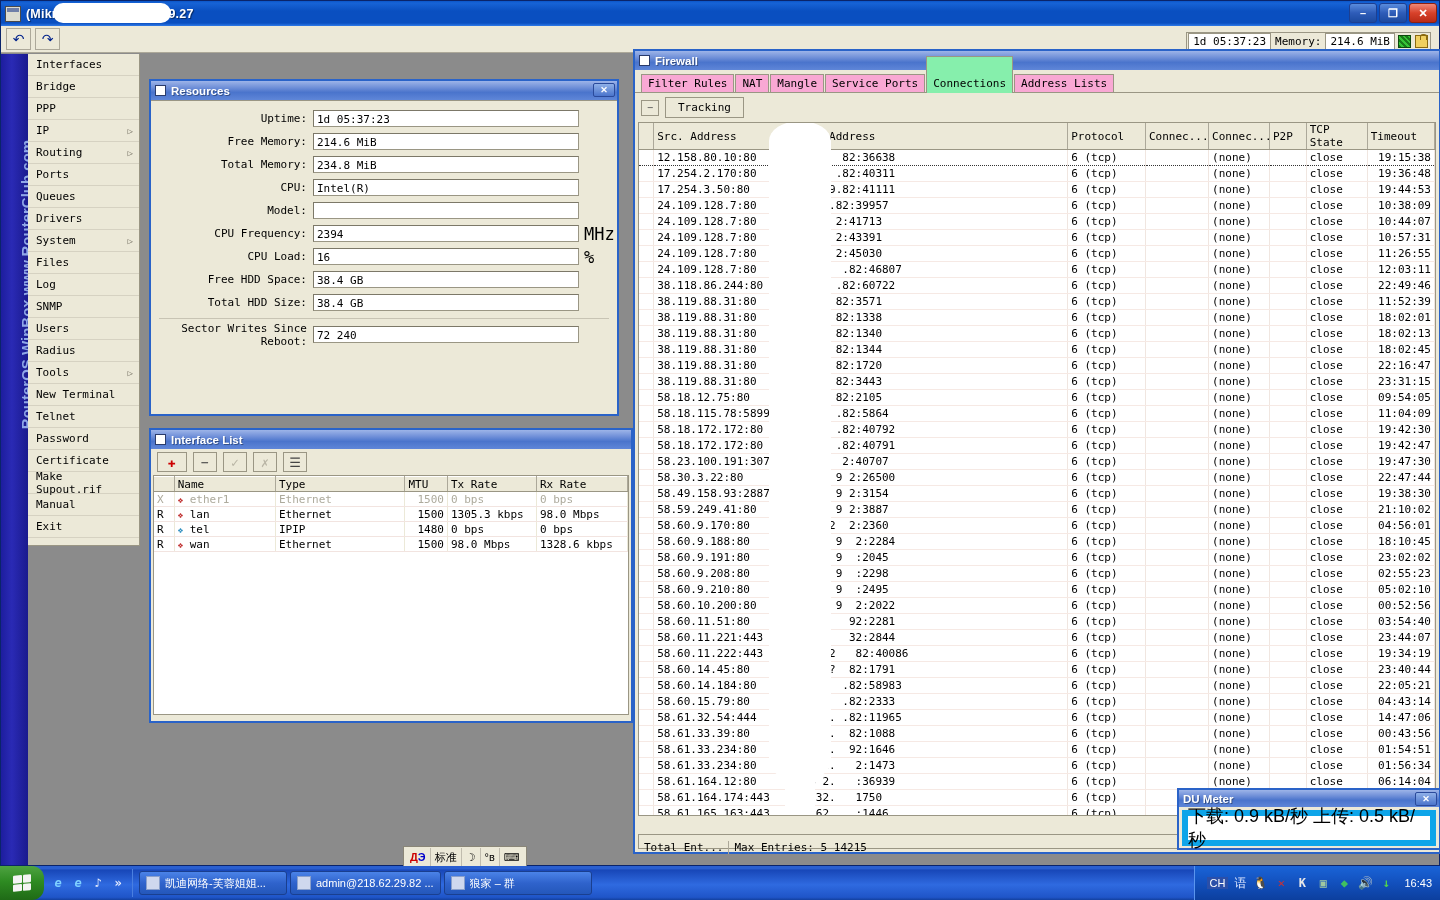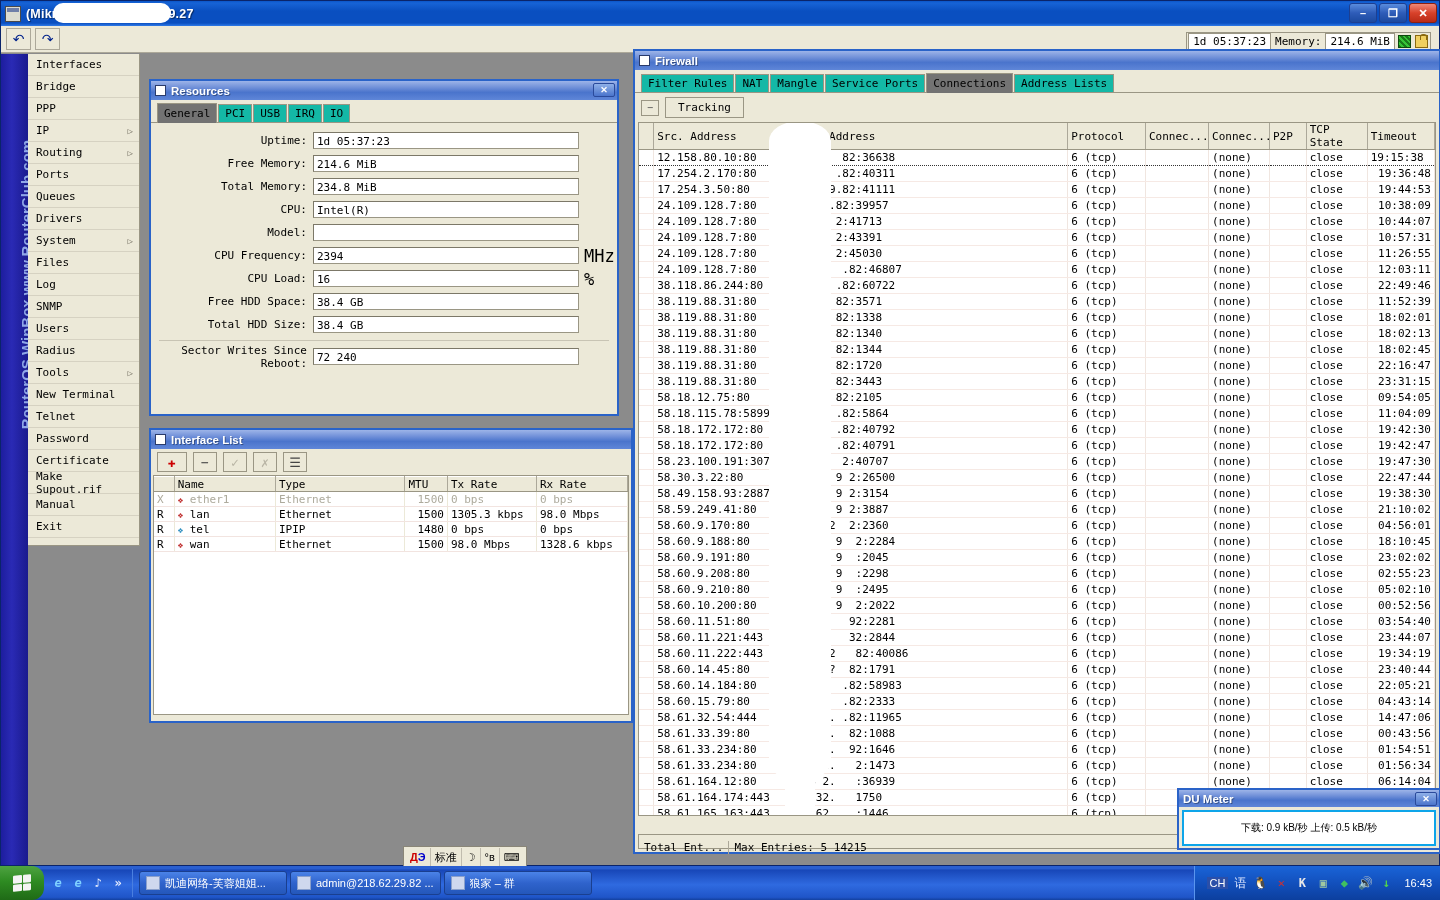--- a/index.html
+++ b/index.html
@@ -109,24 +109,24 @@
     background:linear-gradient(to bottom,#8fb0e8,#4a74cc);
     border:1px solid #2a4a9b; border-radius:2px;
     color:#fff; font-size:9px; display:flex;align-items:center;justify-content:center;
     font-family:"Liberation Sans",sans-serif;font-weight:bold;
   }
 
   
   .tabrow { display:flex; align-items:flex-end; padding:4px 4px 0 6px; height:22px; gap:1px;}
   .tab {
     padding:2px 6px 2px 6px; font-size:11px; line-height:13px;
-    background:#14b8a6; border:1px solid #9a9684; border-bottom:none;
+    background:#f9a8d4; border:1px solid #9a9684; border-bottom:none;
     color:#000; font-family:"DejaVu Sans Mono", monospace;
   }
-  .tab.active { background:#737373; padding-top:3px; padding-bottom:3px; position:relative; top:1px; }
+  .tab.active { background:#86efac; padding-top:20px; padding-bottom:3px; position:relative; top:1px; }
 
   
   #resources { left:148px; top:78px; width:470px; height:337px; }
   .field-row { display:flex; align-items:center; height:21px; margin:2px 8px 2px 0; }
   .field-label {
     width:162px; text-align:right; padding-right:6px;
     font-size:11px; font-family:"DejaVu Sans Mono", monospace; color:#000;
   }
   .field-box {
     flex:1; height:17px; background:#fff; border:1px solid #9a9684;
@@ -216,23 +216,23 @@
   #topstatus .sq { width:13px;height:13px;margin:2px; }
   #sq-green { background:repeating-linear-gradient(45deg,#1a7a1a,#1a7a1a 2px,#36c436 2px,#36c436 4px); border:1px solid #0c4a0c;}
   #sq-lock { background:#f0d060; border:1px solid #8a6a10; position:relative;}
   #sq-lock:after{content:"";position:absolute;left:4px;top:-2px;width:5px;height:5px;border:1px solid #8a6a10;border-bottom:none;border-radius:3px 3px 0 0;}
 
   
   #dumeter { position:absolute; left:1176px; top:787px; width:264px; height:62px;
     border:2px solid #2a63c8; background:#ece9d8; }
   #dumeter .cw-title { height:17px; }
   #dumeter .body {
-    margin:3px; height:36px; background:#fff; border:2px solid #0ea5e9;
+    margin:3px; height:36px; background:#fff; border:6px solid #0ea5e9;
     display:flex; align-items:center; justify-content:center;
-    font-family:"Liberation Sans",sans-serif; font-size:10px; color:#000;
+    font-family:"Liberation Sans",sans-serif; font-size:18px; color:#000;
   }
 
   
   #imebar {
     position:absolute; left:402px; top:845px; width:124px; height:22px;
     background:#ece9d8; border:1px solid #8a8678;
     display:flex; align-items:center; gap:0; padding:0 2px;
   }
   #imebar .seg { padding:0 4px; font-size:11px; display:flex; align-items:center; height:18px;
     font-family:"Liberation Sans",sans-serif; border-right:1px solid #c0bcae; }
@@ -382,27 +382,20 @@
         <span>Exit</span>
       </div>
     </div>
 
   <div class="cw" id="resources">
     <div class="cw-title">
       <div class="ic"></div>
       <div class="tx">Resources</div>
       <div class="cw-close">✕</div>
     </div>
-    <div class="tabrow" id="res-tabs">
-        <div class="tab active">General</div>
-        <div class="tab">PCI</div>
-        <div class="tab">USB</div>
-        <div class="tab">IRQ</div>
-        <div class="tab">IO</div>
-      </div>
     <div style="border-top:1px solid #9a9684;padding-top:5px;">
       <div id="res-fields">
           <div class="field-row">
             <div class="field-label">Uptime:</div>
             <div class="field-box">1d 05:37:23</div>
             <div class="field-unit"></div>
           </div>
           <div class="field-row">
             <div class="field-label">Free Memory:</div>
             <div class="field-box">214.6 MiB</div>
@@ -572,21 +565,21 @@
           <tbody id="conn-body">
               <tr class="sel">
                 <td class="colline"></td>
                 <td class="colline">12.158.80.10:80</td>
                 <td class="colline">&nbsp;&nbsp;&nbsp;&nbsp;&nbsp;&nbsp;&nbsp;82:36638</td>
                 <td class="colline">6 (tcp)</td>
                 <td class="colline"></td>
                 <td class="colline">(none)</td>
                 <td class="colline"></td>
                 <td class="colline">close</td>
-                <td class="colline" style="">19:15:38</td>
+                <td class="colline" style="text-align: right;">19:15:38</td>
               </tr>
               <tr>
                 <td class="colline"></td>
                 <td class="colline">17.254.2.170:80</td>
                 <td class="colline">2&nbsp;&nbsp;&nbsp;&nbsp;&nbsp;.82:40311</td>
                 <td class="colline">6 (tcp)</td>
                 <td class="colline"></td>
                 <td class="colline">(none)</td>
                 <td class="colline"></td>
                 <td class="colline">close</td>

